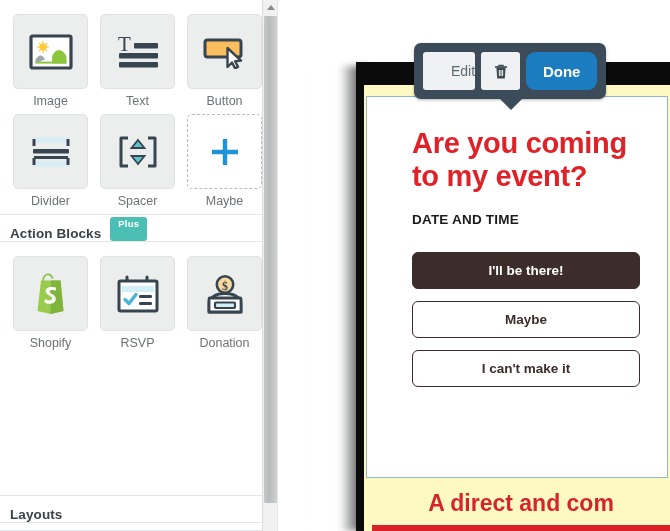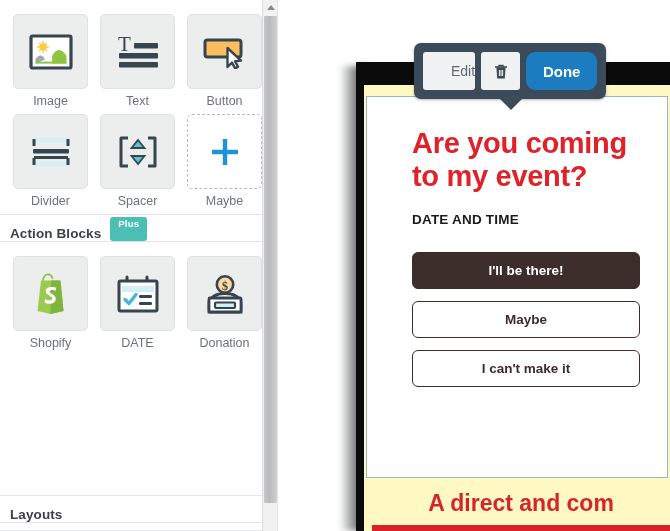--- a/index.html
+++ b/index.html
@@ -354,21 +354,21 @@
         <div class="block-tile">
           <svg width="44" height="40" viewBox="0 0 44 40">
             <path d="M11 3v6M31 3v6" stroke="#36454f" stroke-width="3" stroke-linecap="round"></path>
             <rect x="3" y="7" width="38" height="30" rx="1.5" fill="#ffffff" stroke="#36454f" stroke-width="3"></rect>
             <rect x="6" y="12" width="32" height="6" fill="#d4eef6"></rect>
             <path d="M9 25.5l4 4 7-9" stroke="#48b5d6" stroke-width="3.4" fill="none" stroke-linecap="round" stroke-linejoin="round"></path>
             <rect x="23" y="21" width="13" height="3" rx="1.2" fill="#36454f"></rect>
             <rect x="23" y="28" width="13" height="3" rx="1.2" fill="#36454f"></rect>
           </svg>
         </div>
-        <div class="block-label">DATE</div>
+        <div class="block-label">RSVP</div>
       </div>
 
 
       <div class="block-cell">
         <div class="block-tile">
           <svg width="44" height="40" viewBox="0 0 44 40">
             <circle cx="22" cy="10.5" r="8.2" fill="#fad9a0" stroke="#36454f" stroke-width="2.6"></circle>
             <text x="22" y="15.5" text-anchor="middle" font-family="Liberation Serif, serif" font-size="12" font-weight="bold" fill="#36454f">$</text>
             <path d="M6 38v-9c0-5.5 7.2-9.5 16-9.5s16 4 16 9.5v9z" fill="#ffffff" stroke="#36454f" stroke-width="2.8"></path>
             <rect x="6" y="24" width="32" height="14" rx="1" fill="#ffffff" stroke="#36454f" stroke-width="2.8"></rect>

